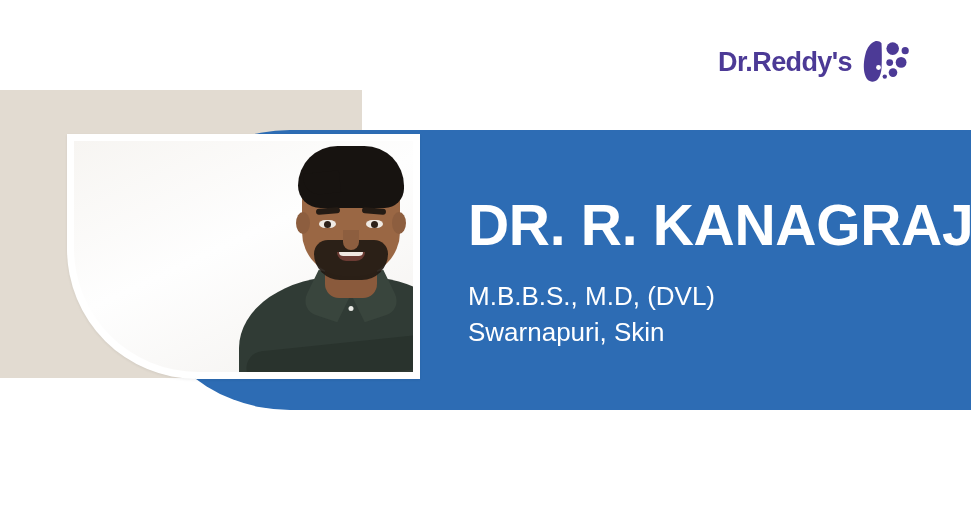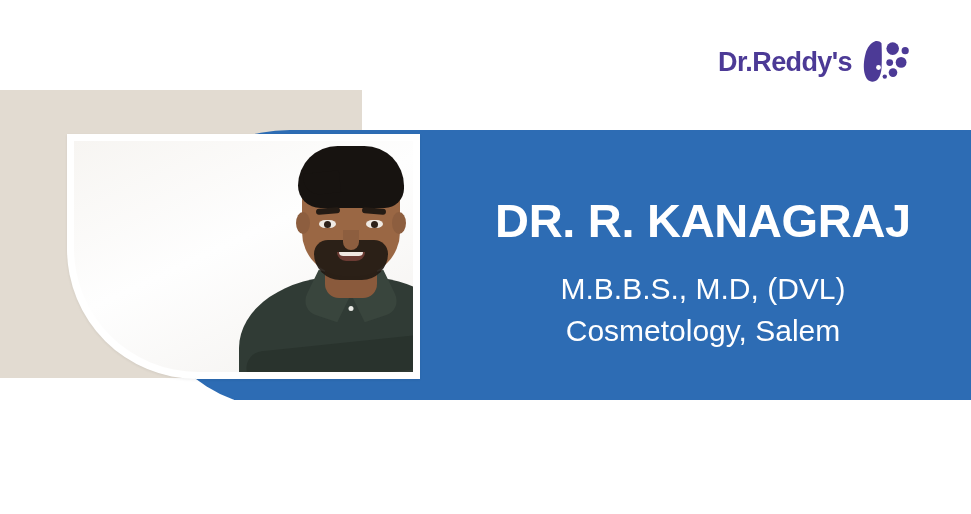--- a/index.html
+++ b/index.html
@@ -8,24 +8,23 @@
     padding: 0;
     background: #ffffff;
   }
   body {
     font-family: "Liberation Sans", sans-serif;
   }
 
   .banner {
     position: relative;
     width: 971px;
-    height: 400px;
+    height: 514px;
     background: #ffffff;
     overflow: hidden;
-    text-align: center;
   }
 
   
   .brand-logo {
     position: absolute;
     top: 38px;
     right: 58px;
     display: flex;
     align-items: center;
     gap: 9px;
@@ -274,35 +273,35 @@
   
   .info {
     position: absolute;
     left: 468px;
     top: 197px;
     width: 470px;
     color: #ffffff;
   }
   .doctor-name {
     font-family: "Liberation Sans", sans-serif;
-    font-size: 47px;
+    font-size: 57px;
     font-weight: bold;
     letter-spacing: -0.3px;
     line-height: 1;
     margin: 0 0 24px 0;
     white-space: nowrap;
   }
   .credentials {
     margin: 0;
     padding: 0;
     list-style: none;
   }
   .credentials li {
     font-family: "Liberation Sans", sans-serif;
-    font-size: 30px;
+    font-size: 26px;
     font-weight: normal;
     line-height: 1.39;
     white-space: nowrap;
   }
 </style>
 </head>
 <body>
 
 <div class="banner">
 
@@ -345,17 +344,17 @@
           <div class="p-mouth"></div>
         </div>
       </div>
     </div>
   </div>
 
   <div class="info">
     <h1 class="doctor-name">DR. R. KANAGRAJ</h1>
     <ul class="credentials">
       <li>M.B.B.S., M.D, (DVL)</li>
-      <li>Cosmetology, Salem</li>
+      <li>Swarnapuri, Skin</li>
     </ul>
   </div>
 
 </div>
 
 </body></html>

